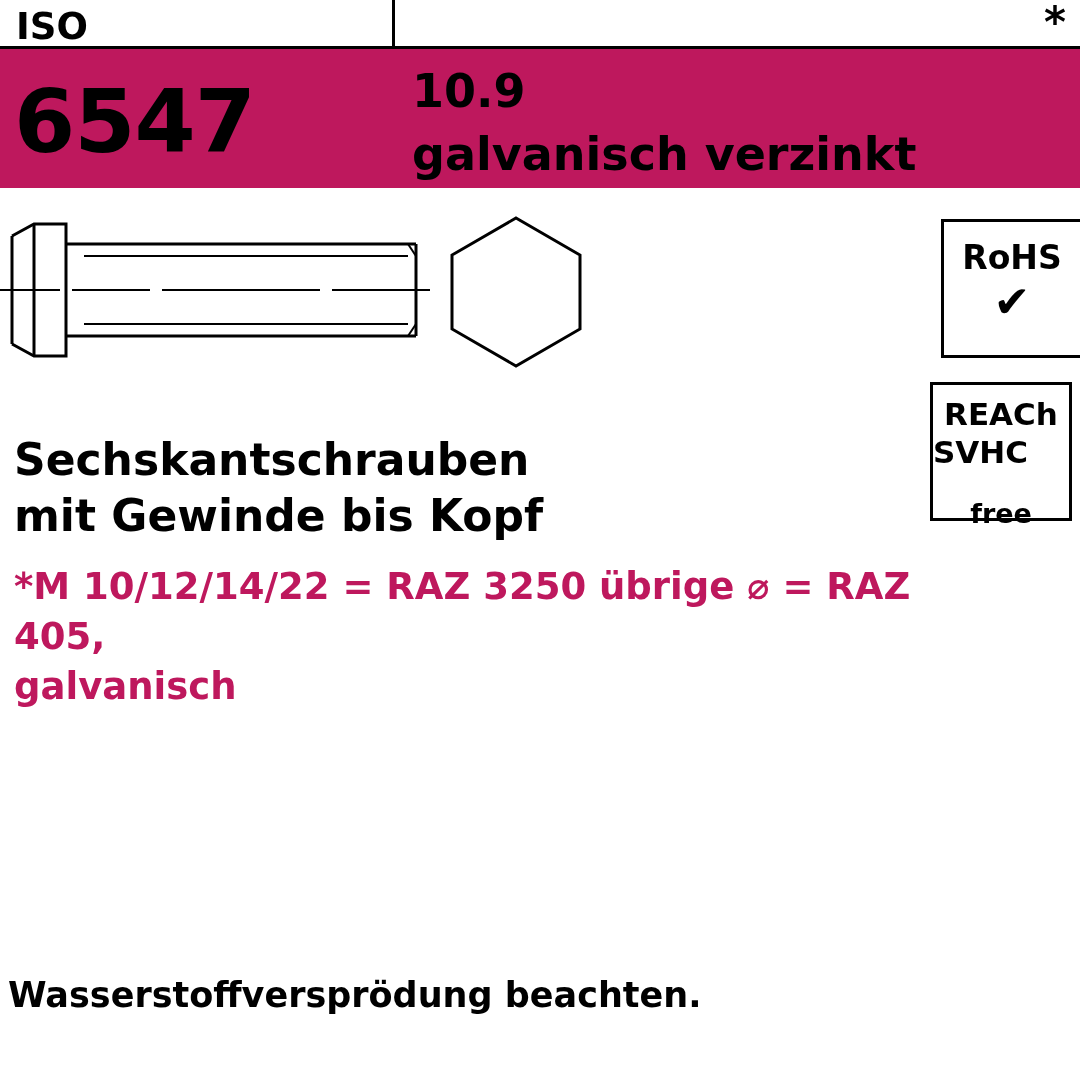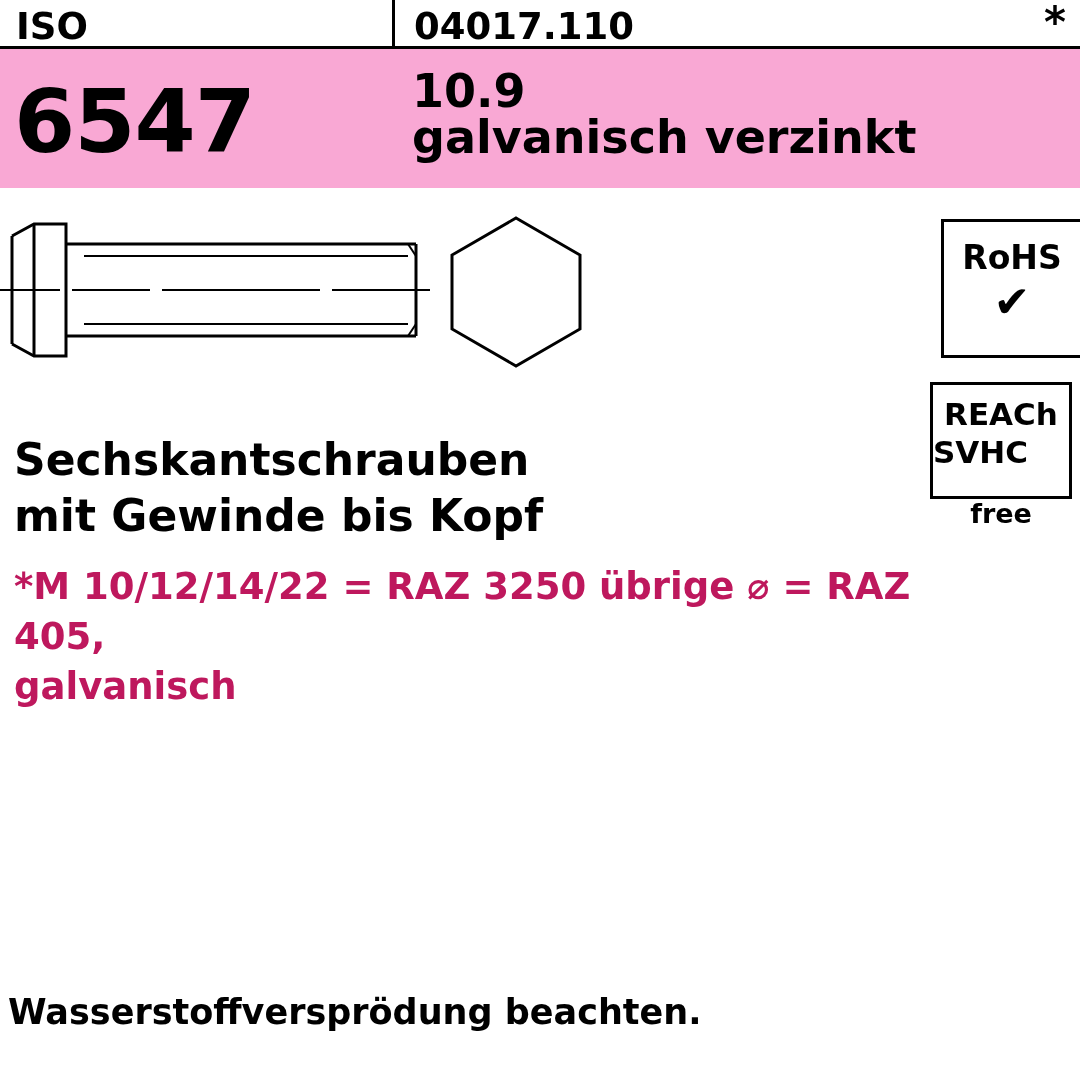--- a/index.html
+++ b/index.html
@@ -20,21 +20,21 @@
     box-sizing: border-box;
   }
 
   
   .header-band {
     position: absolute;
     left: 0;
     top: 0;
     width: 1080px;
     height: 188px;
-    background: #f9a8d4;
+    background: #be185d;
     box-sizing: border-box;
   }
   .header-top {
     position: absolute;
     left: 0;
     top: 0;
     width: 1080px;
     height: 48px;
     background: #ffffff;
     box-sizing: border-box;
@@ -98,21 +98,21 @@
     left: 412px;
     top: 68px;
     font-size: 46px;
     font-weight: bold;
     color: #000000;
     line-height: 46px;
   }
   .hdr-finish {
     position: absolute;
     left: 412px;
-    top: 114px;
+    top: 131px;
     font-size: 46px;
     font-weight: bold;
     color: #000000;
     line-height: 46px;
     white-space: nowrap;
   }
 
   
   .drawing {
     position: absolute;
@@ -153,21 +153,21 @@
     font-size: 44px;
     font-weight: bold;
     color: #000000;
     line-height: 44px;
   }
   .reach-box {
     position: absolute;
     left: 930px;
     top: 382px;
     width: 142px;
-    height: 117px;
+    height: 139px;
     border: 3px solid #000000;
     box-sizing: border-box;
     background: #ffffff;
   }
   .reach-l1 {
     position: absolute;
     left: 0;
     top: 12px;
     width: 100%;
     text-align: center;
@@ -241,34 +241,32 @@
     top: 968px;
     width: 1030px;
     font-size: 35px;
     font-weight: bold;
     color: #000000;
     line-height: 54px;
   }
   .warning-l2 {
     display: block;
     margin-left: -14px;
-    margin-top: 17px;
   }
 </style>
 </head>
 <body>
 
 <div class="page">
 
   <div class="header-band">
 
     <div class="header-top">
       <div class="hdr-iso">ISO</div>
       <div class="hdr-divider"></div>
-      <div class="hdr-code">04017.110</div>
       <div class="hdr-star">*</div>
     </div>
     <div class="hdr-rule"></div>
 
     <div class="hdr-standard">6547</div>
     <div class="hdr-grade">10.9</div>
     <div class="hdr-finish">galvanisch verzinkt</div>
   </div>
 
   <div class="drawing">

